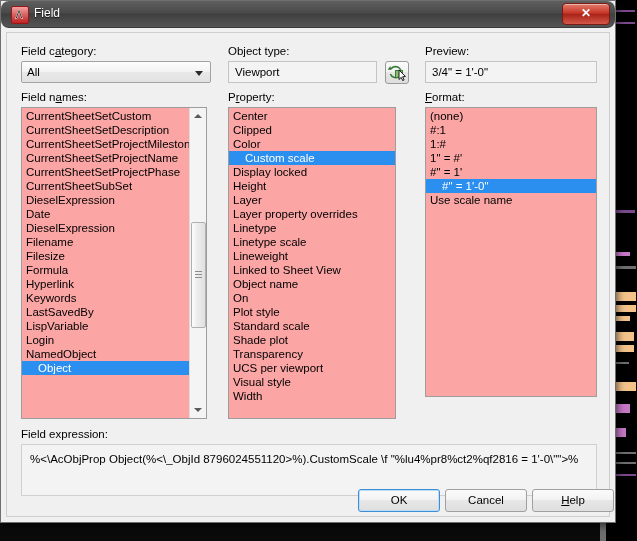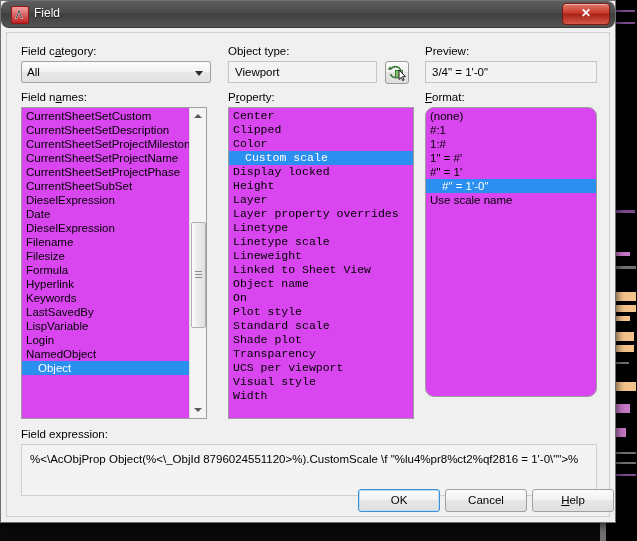--- a/index.html
+++ b/index.html
@@ -145,21 +145,21 @@
     background: linear-gradient(to bottom, #fcfcfc 0%, #f1f1f1 48%, #e6e6e6 50%, #dedede 100%);
     border: 1px solid #9a9a9a;
     border-radius: 3px;
     cursor: pointer;
   }
 
   
   .listbox {
     position: absolute;
     box-sizing: border-box;
-    background: #d946ef;
+    background: #fca5a5;
     border: 1px solid #9d9d9d;
     overflow: hidden;
   }
   .list-items {
     position: absolute;
     left: 0; top: 0;
     right: 0;
     padding: 1px 0 0 0;
   }
   .li {
@@ -363,21 +363,21 @@
         <path d="M5 7 a5.5 5.5 0 1 1 -0.6 5" fill="none" stroke="#3a7a3a" stroke-width="1.6"></path>
         <path d="M4.4 4 L5.4 8 L1.6 7.6 Z" fill="#3a7a3a"></path>
         <rect x="9.5" y="8.5" width="7" height="7" fill="#86c26a" stroke="#3a7a3a" stroke-width="1"></rect>
         <path d="M13 8 L13 17.5 L15.2 15.4 L16.7 18.6 L18.1 17.9 L16.6 14.8 L19.4 14.5 Z" fill="#ffffff" stroke="#1a1a1a" stroke-width="1"></path>
       </svg>
     </div>
 
     <div class="label" style="left:221px; top:58px;">
       P<u>r</u>operty:
     </div>
-    <div class="listbox" style="left:221px; top:74px; width:186px; height:312px;font-family:Liberation Mono, monospace;">
+    <div class="listbox" style="left:221px; top:74px; width:168px; height:312px;">
       <div class="list-items" id="property-items">
           <div class="li">Center</div>
           <div class="li">Clipped</div>
           <div class="li">Color</div>
           <div class="li sel">Custom scale</div>
           <div class="li">Display locked</div>
           <div class="li">Height</div>
           <div class="li">Layer</div>
           <div class="li">Layer property overrides</div>
           <div class="li">Linetype</div>
@@ -399,21 +399,21 @@
     <div class="label" style="left:418px; top:12px;">
       <span>Preview:</span>
     </div>
     <div class="textbox" style="left:418px; top:28px; width:172px; height:22px;">
       <span>3/4" = 1'-0"</span>
     </div>
 
     <div class="label" style="left:418px; top:58px;">
       <u>F</u>ormat:
     </div>
-    <div class="listbox" style="left:418px; top:74px; width:172px; height:290px;border-radius:9px;">
+    <div class="listbox" style="left:418px; top:74px; width:172px; height:290px;">
       <div class="list-items" id="format-items">
           <div class="li">(none)</div>
           <div class="li">#:1</div>
           <div class="li">1:#</div>
           <div class="li">1" = #'</div>
           <div class="li">#" = 1'</div>
           <div class="li sel">#" = 1'-0"</div>
           <div class="li">Use scale name</div>
         </div>
     </div>

